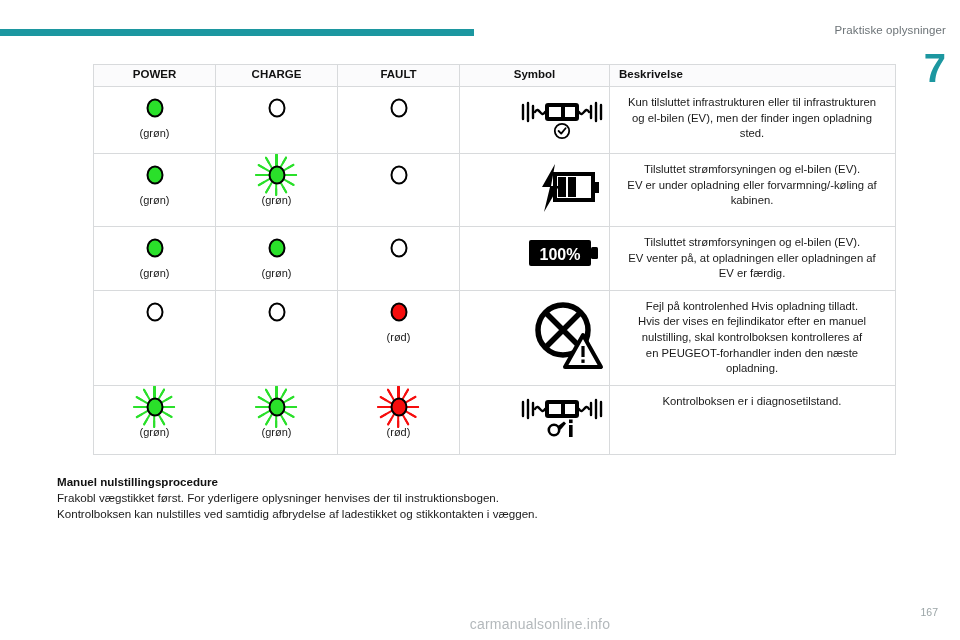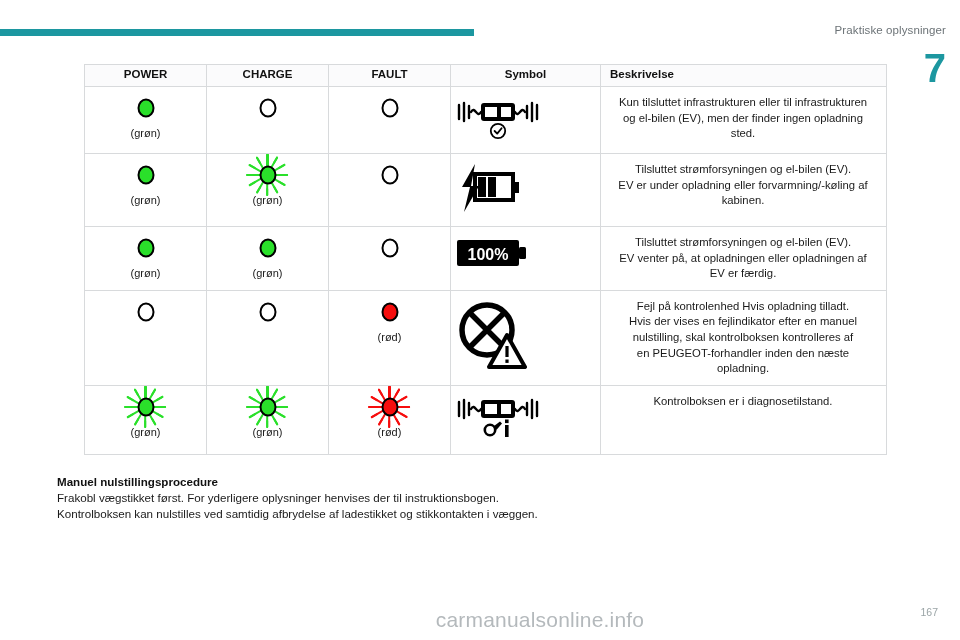--- a/index.html
+++ b/index.html
@@ -43,20 +43,21 @@
   
   .table-wrap {
     position: absolute;
     left: 84px; top: 64px;
     width: 802px;
   }
   table.status-table {
     width: 802px;
     border-collapse: collapse;
     table-layout: fixed;
+    margin-left: 9px;
   }
   table.status-table th,
   table.status-table td {
     border: 1px solid #d8dadc;
     vertical-align: top;
     background: #fff;
   }
   table.status-table th {
     background: #fbfbfc;
     font-size: 11.5px;
@@ -74,21 +75,21 @@
   col.c-charge  { width: 122px; }
   col.c-fault   { width: 122px; }
   col.c-symbol  { width: 150px; }
   col.c-desc    { width: 286px; }
 
   td.led-cell {
     text-align: center;
     padding: 4px 2px 10px 2px;
   }
   td.symbol-cell {
-    text-align: left;
+    text-align: right;
     vertical-align: middle;
     padding: 8px 4px;
   }
   td.desc-cell {
     padding: 8px 10px 8px 9px;
     font-size: 11.3px;
     line-height: 15.6px;
     color: #1a1a1a;
     text-align: center;
   }
@@ -173,21 +174,21 @@
     color: #1a1a1a;
     line-height: 16px;
   }
 
   
   .watermark {
     position: absolute;
     left: 0; right: 0;
     bottom: 8px;
     text-align: center;
-    font-size: 21px;
+    font-size: 14px;
     color: #b4b9bc;
     letter-spacing: 0.2px;
     padding-left: 120px;
   }
   .page-number {
     position: absolute;
     right: 22px; bottom: 22px;
     font-size: 10.5px;
     color: #9aa4a6;
   }

